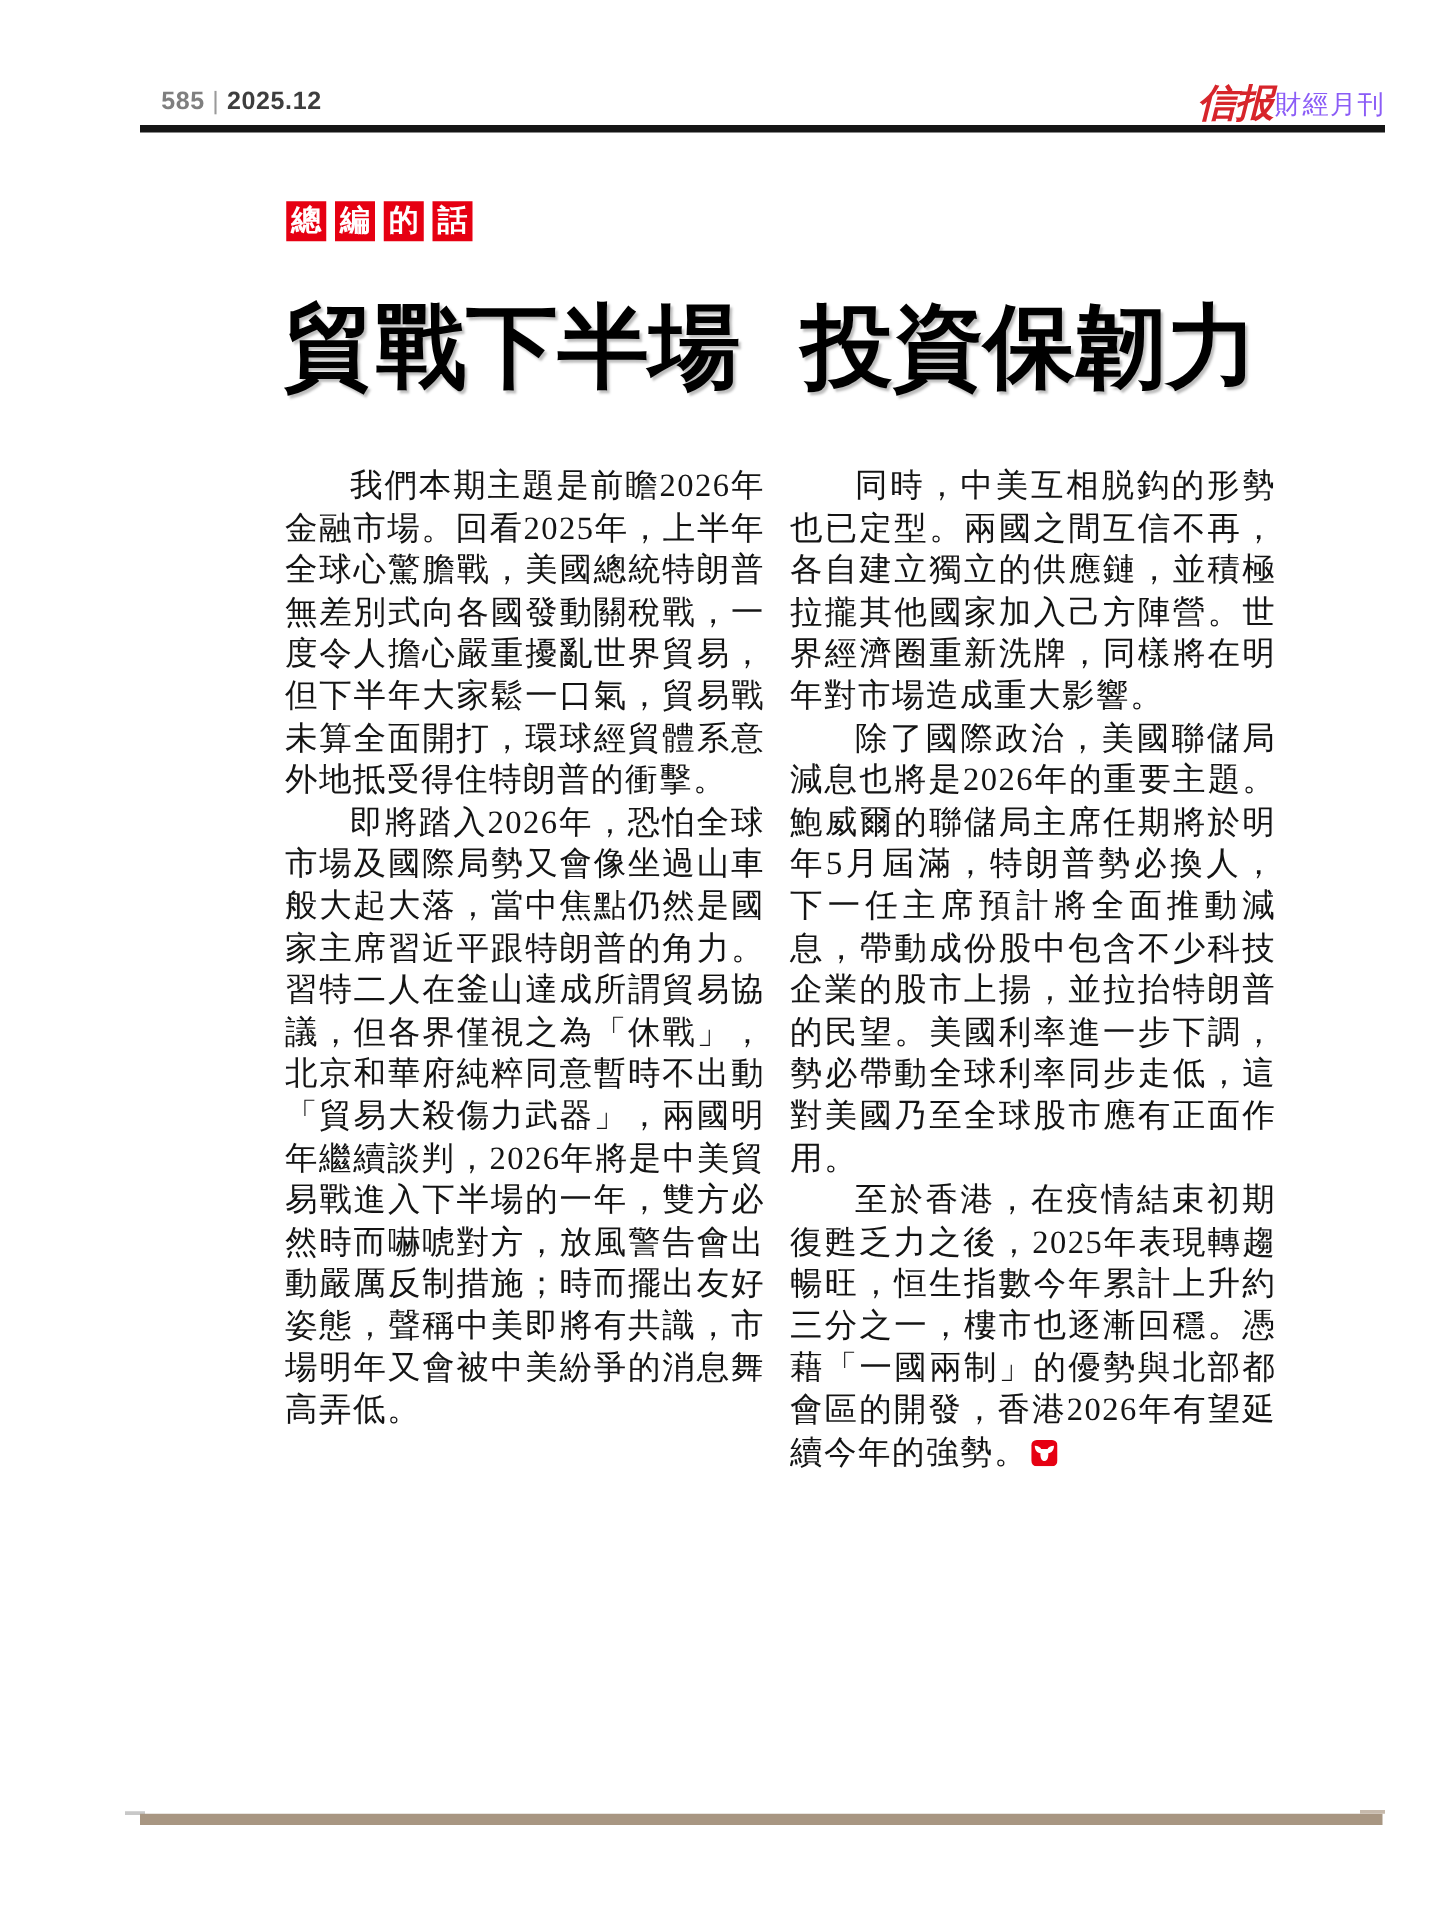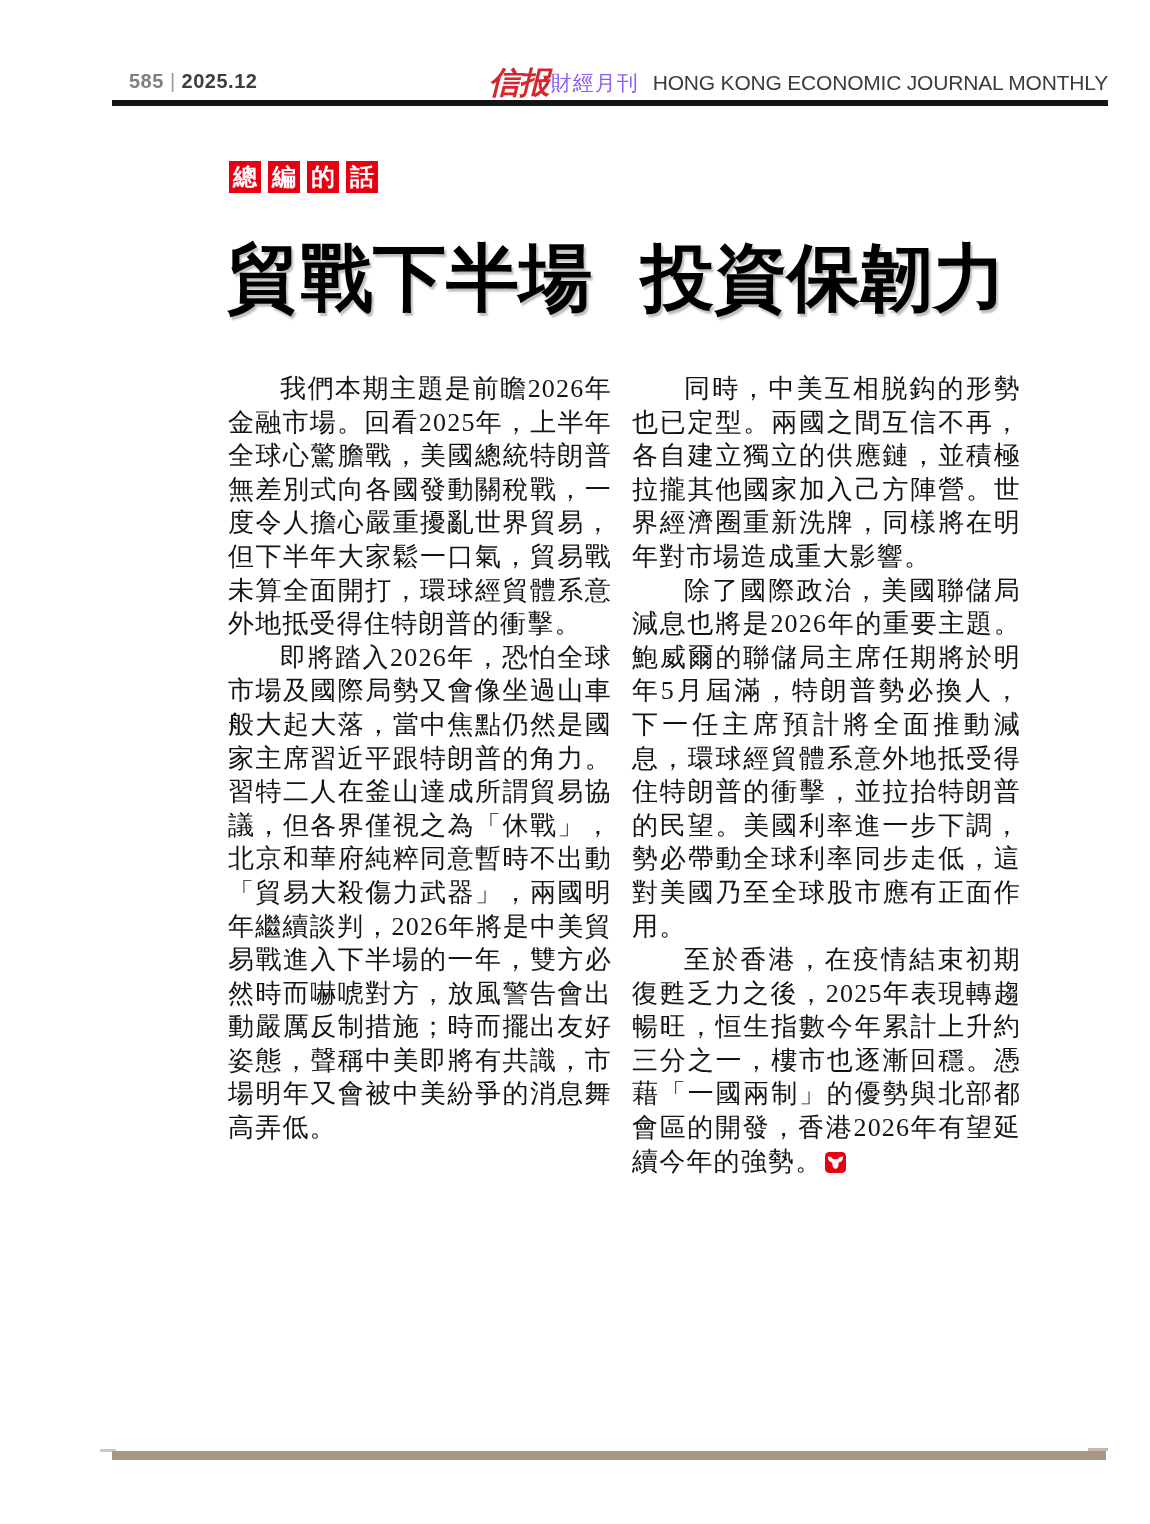--- a/index.html
+++ b/index.html
@@ -89,42 +89,41 @@
 
 <div class="page">
 
   <div class="issue">
     <span class="num">585</span><span class="sep">|</span><span class="date">2025.12</span>
   </div>
 
   <div class="brand">
     <span class="brand-red">信报</span>
     <span class="brand-gray">財經月刊</span>
-    <span class="brand-en">HONG KONG ECONOMIC JOURNAL MONTHLY</span>
   </div>
 
   <div class="top-rule"></div>
 
   <div class="badge">
     <span class="sq">總</span>
     <span class="sq">編</span>
     <span class="sq">的</span>
     <span class="sq">話</span>
   </div>
 
   <h1 class="title"><span class="part1">貿戰下半場</span><span class="part2">投資保韌力</span></h1>
 
   <div class="col col-left">
     <p>我們本期主題是前瞻2026年金融市場。回看2025年，上半年全球心驚膽戰，美國總統特朗普無差別式向各國發動關稅戰，一度令人擔心嚴重擾亂世界貿易，但下半年大家鬆一口氣，貿易戰未算全面開打，環球經貿體系意外地抵受得住特朗普的衝擊。</p>
     <p>即將踏入2026年，恐怕全球市場及國際局勢又會像坐過山車般大起大落，當中焦點仍然是國家主席習近平跟特朗普的角力。習特二人在釜山達成所謂貿易協議，但各界僅視之為「休戰」，北京和華府純粹同意暫時不出動「貿易大殺傷力武器」，兩國明年繼續談判，2026年將是中美貿易戰進入下半場的一年，雙方必然時而嚇唬對方，放風警告會出動嚴厲反制措施；時而擺出友好姿態，聲稱中美即將有共識，市場明年又會被中美紛爭的消息舞高弄低。</p>
   </div>
 
   <div class="col col-right">
     <p>同時，中美互相脱鈎的形勢也已定型。兩國之間互信不再，各自建立獨立的供應鏈，並積極拉攏其他國家加入己方陣營。世界經濟圈重新洗牌，同樣將在明年對市場造成重大影響。</p>
-    <p>除了國際政治，美國聯儲局減息也將是2026年的重要主題。鮑威爾的聯儲局主席任期將於明年5月屆滿，特朗普勢必換人，下一任主席預計將全面推動減息，環球經貿體系意外地抵受得住特朗普的衝擊，並拉抬特朗普的民望。美國利率進一步下調，勢必帶動全球利率同步走低，這對美國乃至全球股市應有正面作用。</p>
+    <p>除了國際政治，美國聯儲局減息也將是2026年的重要主題。鮑威爾的聯儲局主席任期將於明年5月屆滿，特朗普勢必換人，下一任主席預計將全面推動減息，帶動成份股中包含不少科技企業的股市上揚，並拉抬特朗普的民望。美國利率進一步下調，勢必帶動全球利率同步走低，這對美國乃至全球股市應有正面作用。</p>
     <p><span>至於香港，在疫情結束初期復甦乏力之後，2025年表現轉趨暢旺，恒生指數今年累計上升約三分之一，樓市也逐漸回穩。憑藉「一國兩制」的優勢與北部都會區的開發，香港2026年有望延續今年的強勢。</span><svg class="end-mark" viewBox="0 0 24 24" xmlns="http://www.w3.org/2000/svg">
           <rect x="0" y="0" width="24" height="24" rx="5" fill="#e60012"></rect>
           <path fill="#ffffff" d="M3.2,5.2 C3.2,9.4 5.4,11.6 8.4,12.1 L8.4,13.4 C8.4,16.6 9.7,19.2 12,19.2 C14.3,19.2 15.6,16.6 15.6,13.4 L15.6,12.1 C18.6,11.6 20.8,9.4 20.8,5.2 C17.6,5.2 15.6,6.3 14.9,8.3 L9.1,8.3 C8.4,6.3 6.4,5.2 3.2,5.2 Z"></path>
         </svg></p>
   </div>
 
   <div class="footer-gray"></div>
   <div class="footer-bar"></div>
   <div class="footer-notch"></div>
 

